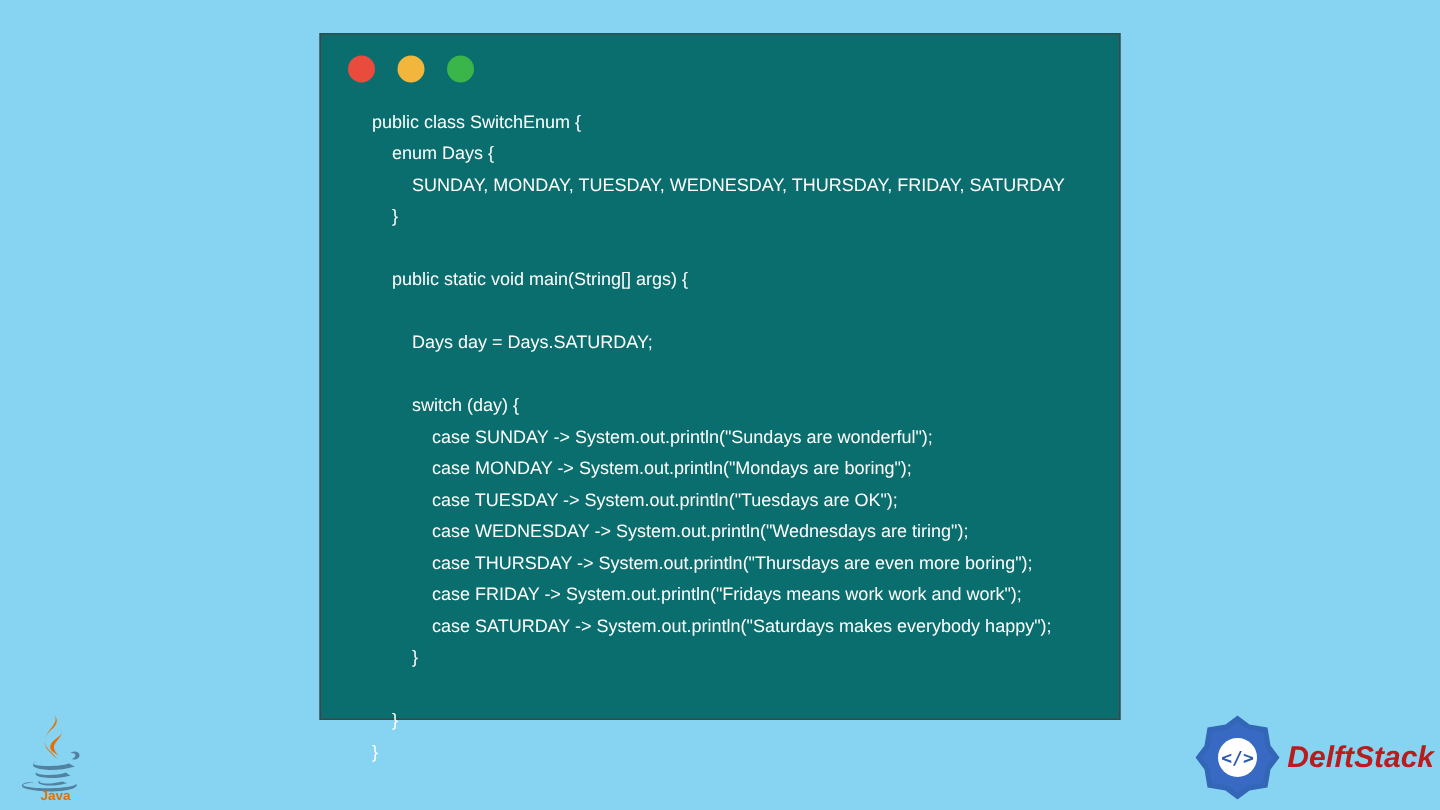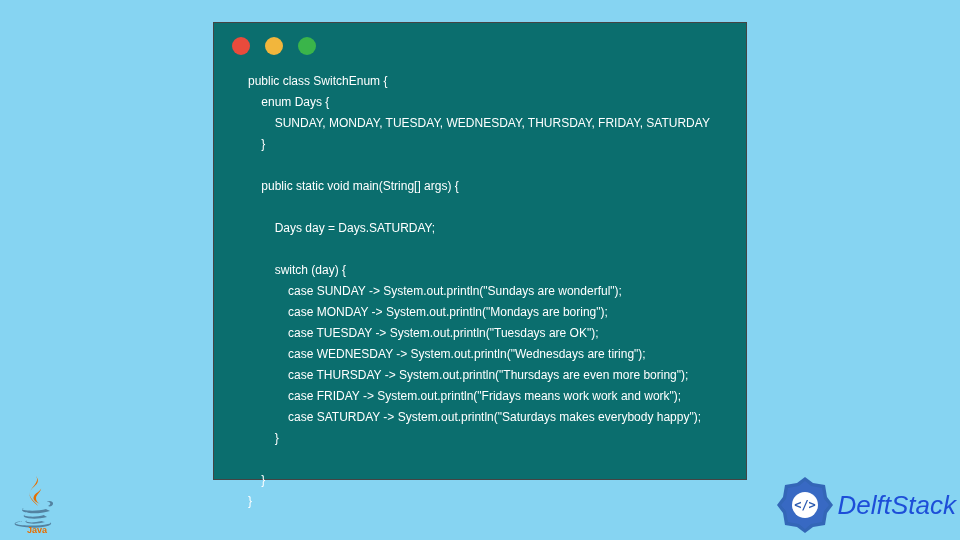--- a/index.html
+++ b/index.html
@@ -55,24 +55,24 @@
       display: flex;
       align-items: center;
     }
     .delft-badge {
       width: 62px;
       height: 62px;
       position: relative;
       margin-right: 2px;
     }
     .delft-text {
-      font-size: 26px;
-      font-weight: 400;
+      font-size: 20px;
+      font-weight: 700;
       font-style: italic;
-      color: #1d4ed8;
+      color: #b91c1c;
     }
   </style>
 </head>
 <body>
 
 <div class="code-window">
   <div class="window-controls">
     <div class="dot dot-red"></div>
     <div class="dot dot-yellow"></div>
     <div class="dot dot-green"></div>

